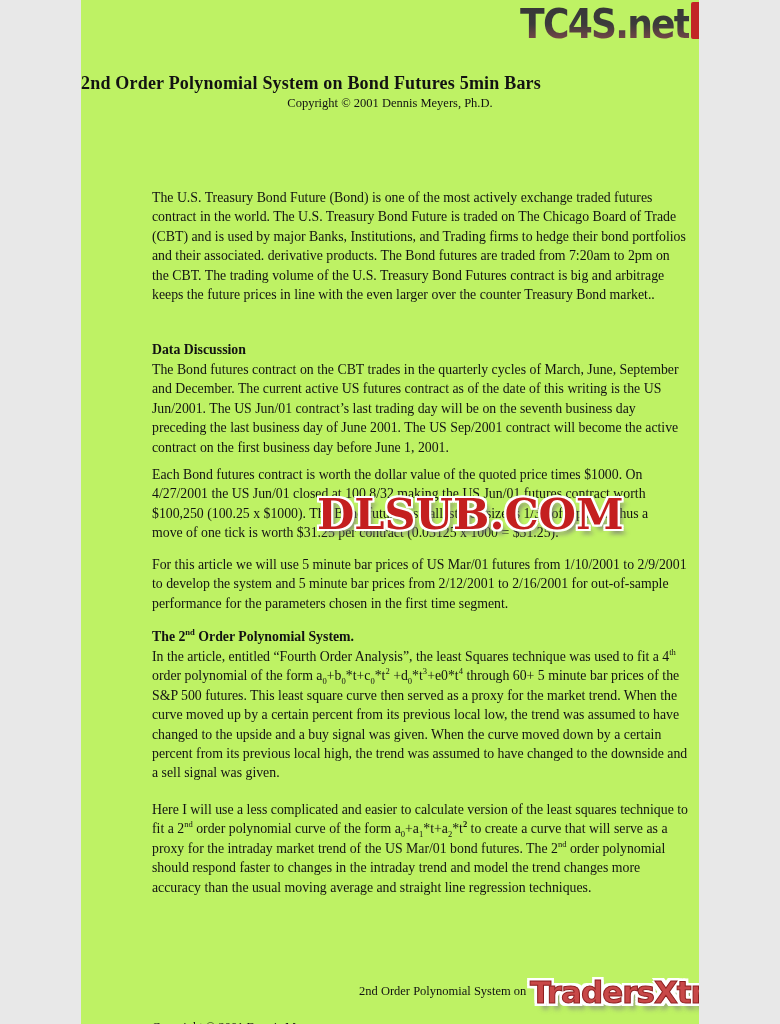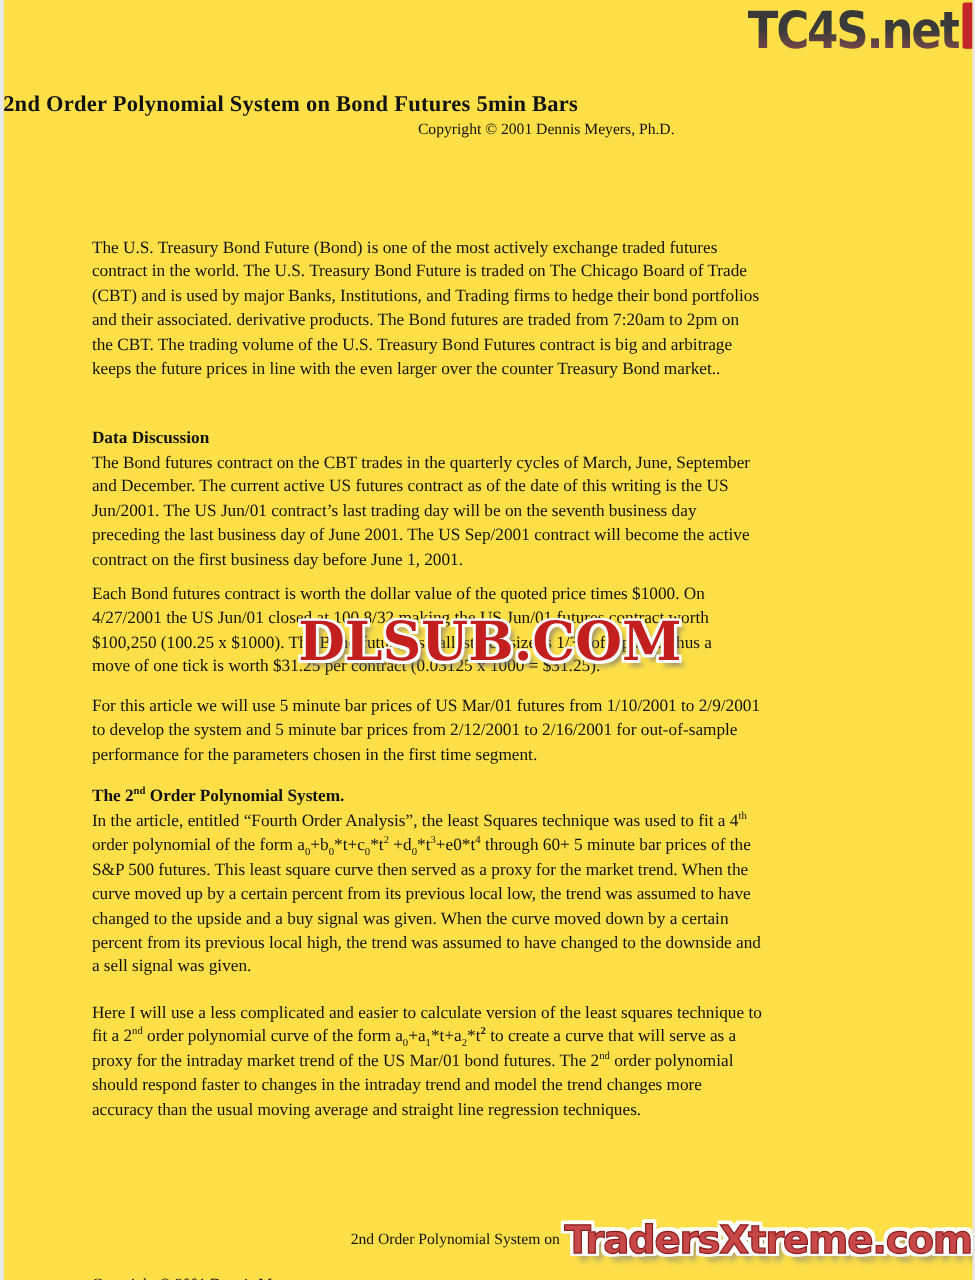--- a/index.html
+++ b/index.html
@@ -1,38 +1,37 @@
 <!DOCTYPE html>
 <html><head>
 <meta charset="utf-8">
 <title>Document</title>
 <style>
   html,body{margin:0;padding:0;background:#e8e8e8;}
   .page{
-    position:relative;width:775px;height:1024px;margin:0 auto;
-    background:#fde047;overflow:hidden;
+    position:relative;width:618px;height:1024px;margin:0 auto;
+    background:#bef264;overflow:hidden;
     font-family:"Liberation Serif","DejaVu Serif",serif;
     color:#121212;
   }
   .textblock{
     position:absolute;left:71px;width:648px;
     font-size:13.8px;line-height:19.4px;margin-top:38px;
   }
   .heading{font-weight:bold;}
   sup{font-size:0.62em;line-height:0;vertical-align:super;}
   sub{font-size:0.62em;line-height:0;vertical-align:sub;}
 
   .doc-title{
     position:absolute;top:73px;left:0;width:100%;text-align:left;
     font-size:18px;font-weight:bold;letter-spacing:.2px;
   }
   .doc-copyright{
     position:absolute;top:96px;left:0;width:100%;text-align:center;
     font-size:12.5px;
-    margin-left:47px;
   }
 
   
   .logo-tc4s{
     position:absolute;top:0px;right:10px;
     font-family:"DejaVu Sans","Liberation Sans",sans-serif;
     font-weight:bold;font-size:41px;letter-spacing:-2px;
     transform:scaleX(.88);transform-origin:100% 0;
     color:#4a3a3a;
     background:linear-gradient(#363636 0%,#3b3b3b 50%,#6e4646 78%,#9a5f5f 100%);

